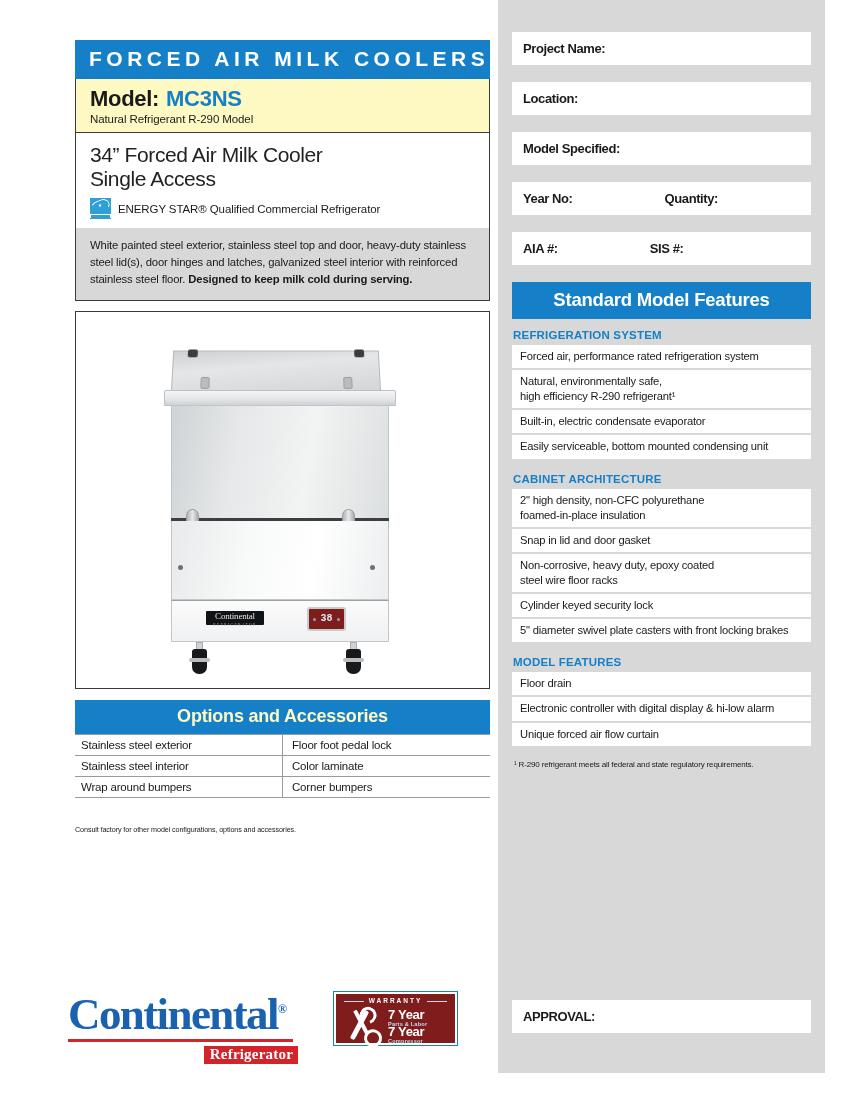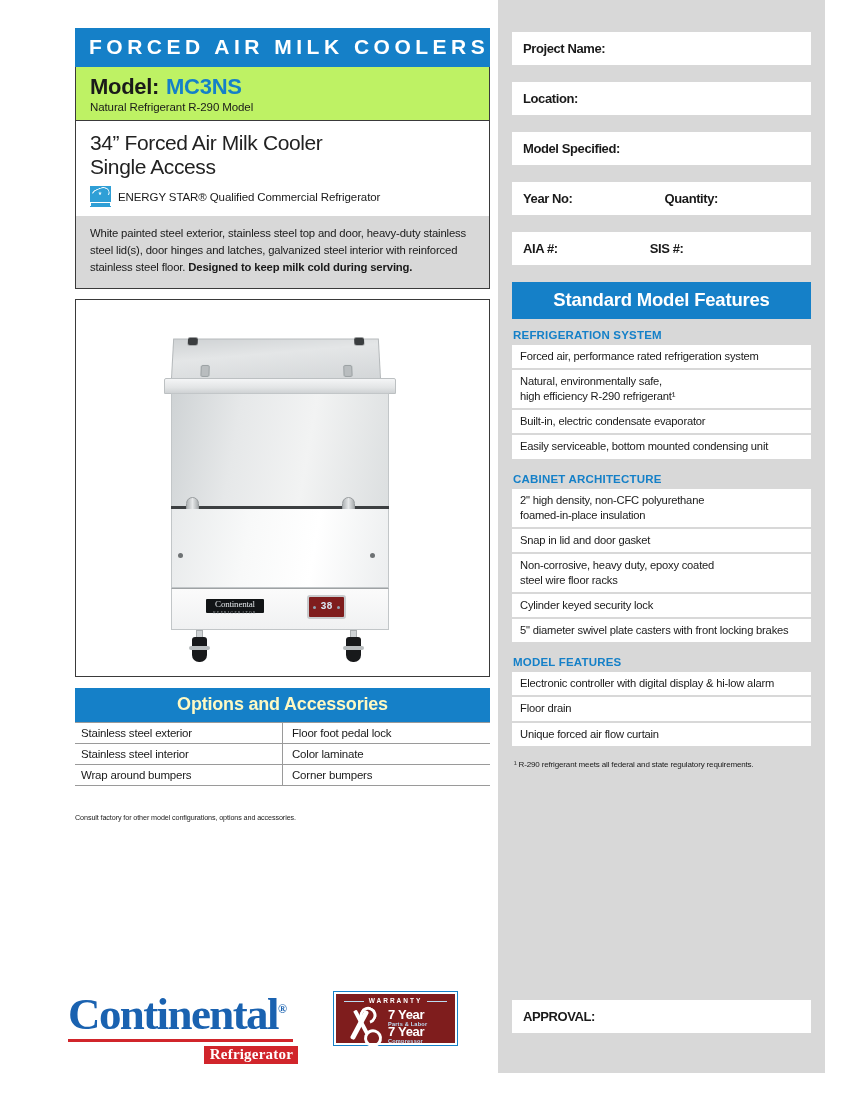--- a/index.html
+++ b/index.html
@@ -6,37 +6,37 @@
   html, body {
     width: 850px; height: 1100px;
     background: #ffffff;
     font-family: "Liberation Sans", sans-serif;
     color: #1a1a1a;
     overflow: hidden;
   }
   .page { position: relative; width: 850px; height: 1100px; }
 
   
-  .left-col { position: absolute; left: 75px; top: 28px; width: 415px; }
+  .left-col { position: absolute; left: 75px; top: 40px; width: 415px; }
 
   .title-banner {
     background: #1580c8;
     color: #ffffff;
     font-size: 21px;
     font-weight: bold;
     letter-spacing: 4.5px;
     padding: 8px 0 9px 14px;
     line-height: 1.05;
   }
 
   .model-box {
     border: 1.5px solid #3a3a3a;
     border-top: none;
     padding: 7px 14px 7px 14px;
-    background: #bef264;
+    background: #fef9c3;
   }
   .model-line { display: flex; align-items: baseline; gap: 7px; }
   .model-label { font-size: 22px; font-weight: bold; color: #1a1a1a; letter-spacing: -0.3px; }
   .model-value { font-size: 22px; font-weight: bold; color: #1580c8; letter-spacing: -0.3px; }
   .model-sub { font-size: 11.5px; color: #1a1a1a; margin-top: 1px; letter-spacing: -0.1px; }
 
   .desc-box { border: 1.5px solid #3a3a3a; border-top: none; background: #fff; }
   .desc-top { padding: 10px 14px 6px 14px; }
   .desc-h1 { font-size: 21px; font-weight: normal; line-height: 1.15; letter-spacing: -0.4px; color: #222; }
   .energy-row { display: flex; align-items: center; gap: 7px; margin-top: 7px; margin-bottom: 3px; }
@@ -418,22 +418,22 @@
 foamed-in-place insulation</div>
       <div class="sf-item">Snap in lid and door gasket</div>
       <div class="sf-item" style="white-space:pre-line">Non-corrosive, heavy duty, epoxy coated
 steel wire floor racks</div>
       <div class="sf-item">Cylinder keyed security lock</div>
       <div class="sf-item">5" diameter swivel plate casters with front locking brakes</div>
     </div>
 
     <div class="sf-group">
       <div class="sf-head">MODEL FEATURES</div>
+      <div class="sf-item">Floor drain</div>
       <div class="sf-item">Electronic controller with digital display &amp; hi-low alarm</div>
-      <div class="sf-item">Floor drain</div>
       <div class="sf-item">Unique forced air flow curtain</div>
     </div>
 
     <div class="footnote">¹ R-290 refrigerant meets all federal and state regulatory requirements.</div>
 
     <div class="approval-wrap">
       <div class="approval">
         <span>APPROVAL:</span>
       </div>
     </div>

